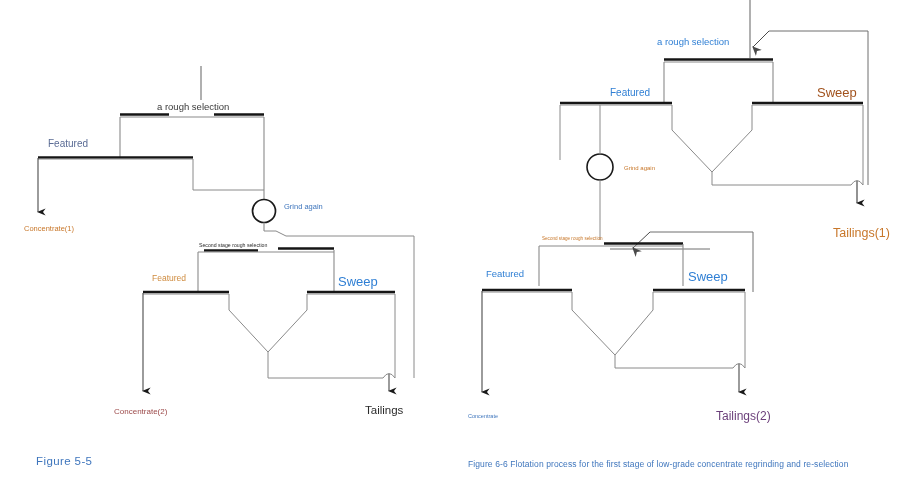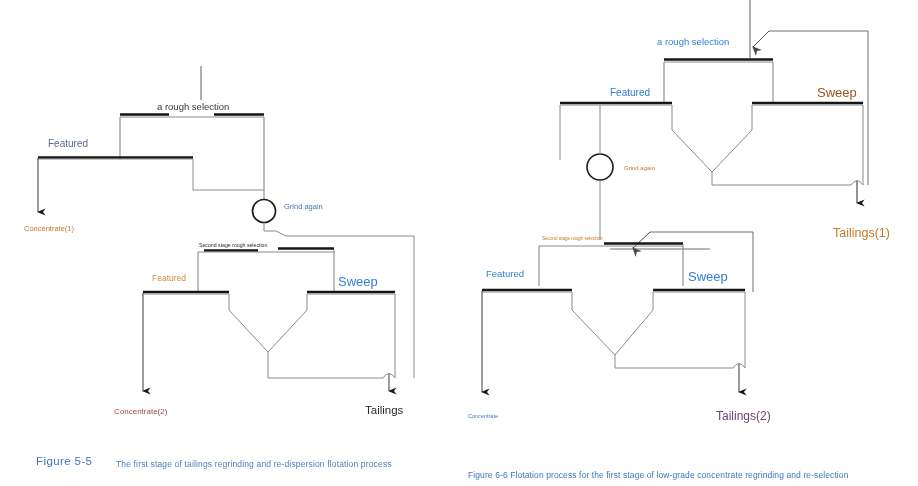--- a/index.html
+++ b/index.html
@@ -48,21 +48,20 @@
   }
   .caption-text {
     font-size: 8.5px;
     color: #4a7fc1;
     letter-spacing: 0.15px;
   }
   .caption-right {
     font-size: 8.5px;
     color: #3f76bd;
     letter-spacing: 0.1px;
-    margin-top: 11px;
   }
 
   svg text { font-family: "Liberation Sans", sans-serif; }
 </style>
 </head>
 <body>
 
 <div class="page">
 
   <div class="figure-panel" id="figure-left">
@@ -115,21 +114,20 @@
       <text x="24" y="231" font-size="7.5" fill="#c8772a">Concentrate(1)</text>
       <text x="284" y="209" font-size="7.5" fill="#3f76bd">Grind again</text>
       <text x="199" y="247" font-size="5.2" fill="#2b2b2b">Second stage rough selection</text>
       <text x="152" y="281" font-size="8.5" fill="#cf8b3e">Featured</text>
       <text x="338" y="286" font-size="13" fill="#2f7fd4">Sweep</text>
       <text x="114" y="414" font-size="8" fill="#9c4a4a">Concentrate(2)</text>
       <text x="365" y="414" font-size="11.5" fill="#2b2b2b">Tailings</text>
     </svg>
 
     <div class="caption caption-id" style="left:36px; top:455px;">Figure 5-5</div>
-    <div class="caption caption-text" style="left:116px; top:459px;">The first stage of tailings regrinding and re-dispersion flotation process</div>
   </div>
 
   <div class="figure-panel" id="figure-right">
 
     <svg class="flow-svg" width="458" height="440" viewBox="0 0 458 440">
       <defs>
         <marker id="arrR" markerWidth="9" markerHeight="9" refX="4.2" refY="7.6" orient="auto" markerUnits="userSpaceOnUse">
           <path d="M0.6,0 L4.2,8.6 L7.8,0 L4.2,2.6 Z" fill="#1a1a1a"></path>
         </marker>
         <marker id="arrRg" markerWidth="10" markerHeight="10" refX="4.8" refY="8.4" orient="auto" markerUnits="userSpaceOnUse">

